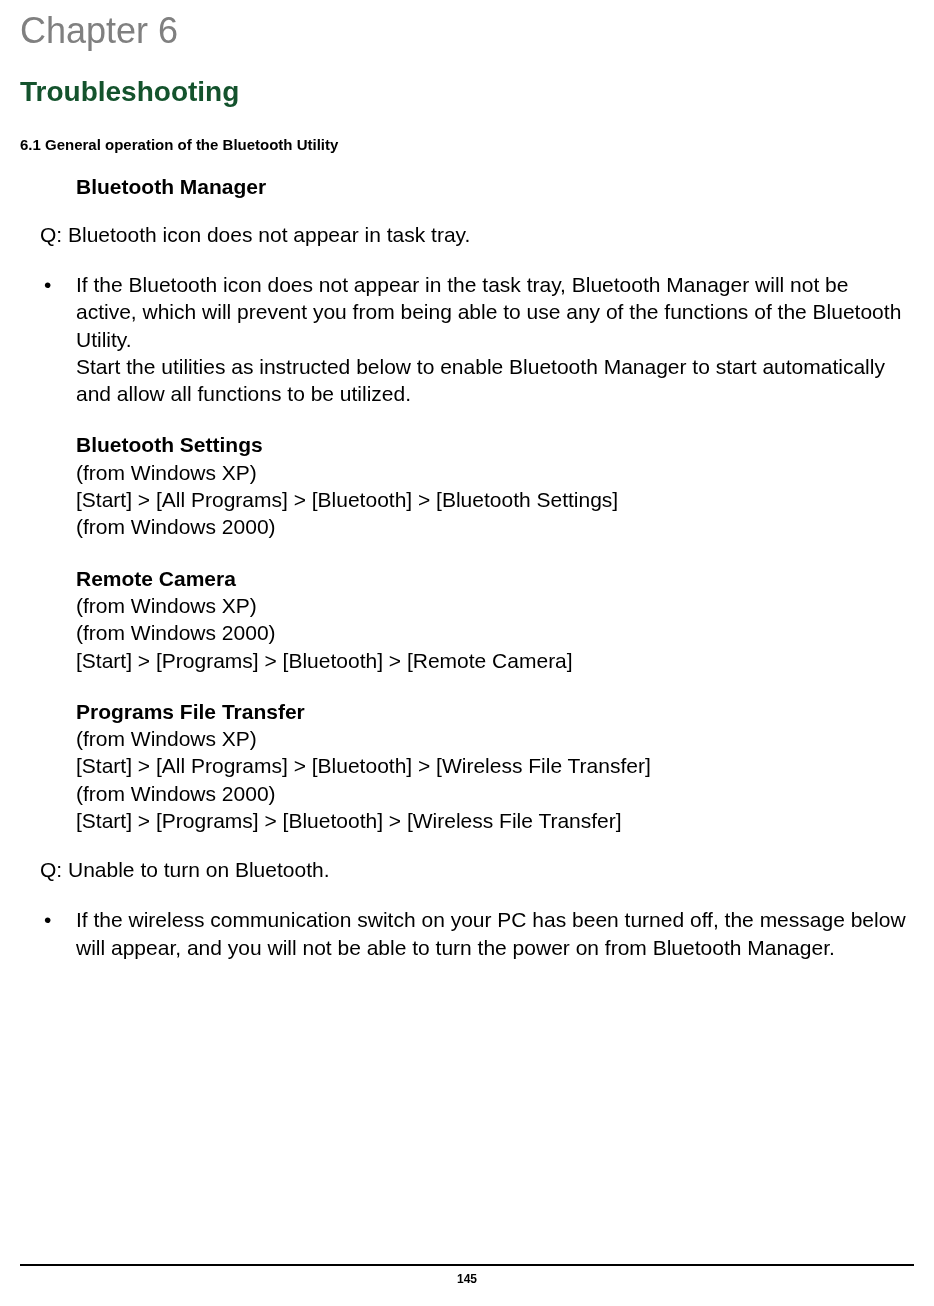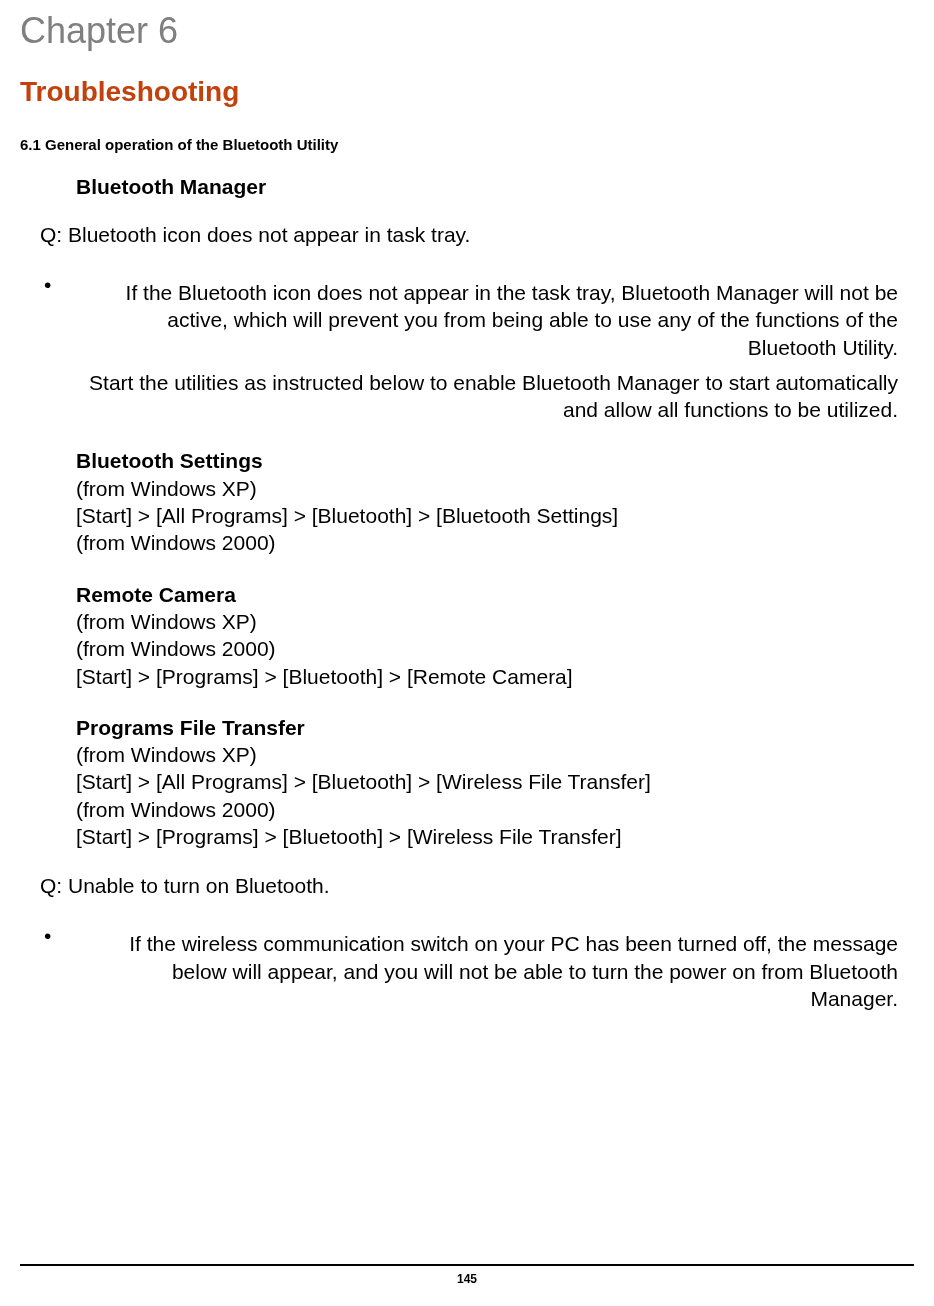--- a/index.html
+++ b/index.html
@@ -17,21 +17,21 @@
     position: relative;
   }
   .chapter-title {
     font-size: 36px;
     color: #808080;
     font-weight: normal;
     margin: 0 0 24px 0;
   }
   .section-title {
     font-size: 28px;
-    color: #c2410c;
+    color: #14532d;
     font-weight: bold;
     margin: 0 0 28px 0;
     font-family: Arial, Helvetica, sans-serif;
   }
   .subsection-heading {
     font-size: 15px;
     font-weight: bold;
     margin: 0 0 22px 0;
   }
   .sub-heading-italic {
@@ -51,22 +51,21 @@
   }
   .bullet-block .dot {
     flex: 0 0 36px;
     text-align: left;
     padding-left: 4px;
   }
   .bullet-block .content {
     flex: 1;
   }
   .inner-p {
-    margin: 8px;
-    text-align: right;
+    margin: 0;
   }
   .path-group {
     margin: 24px 0 0 0;
   }
   .path-title {
     font-weight: bold;
   }
   .footer-line {
     border: none;
     border-top: 2px solid #000000;

